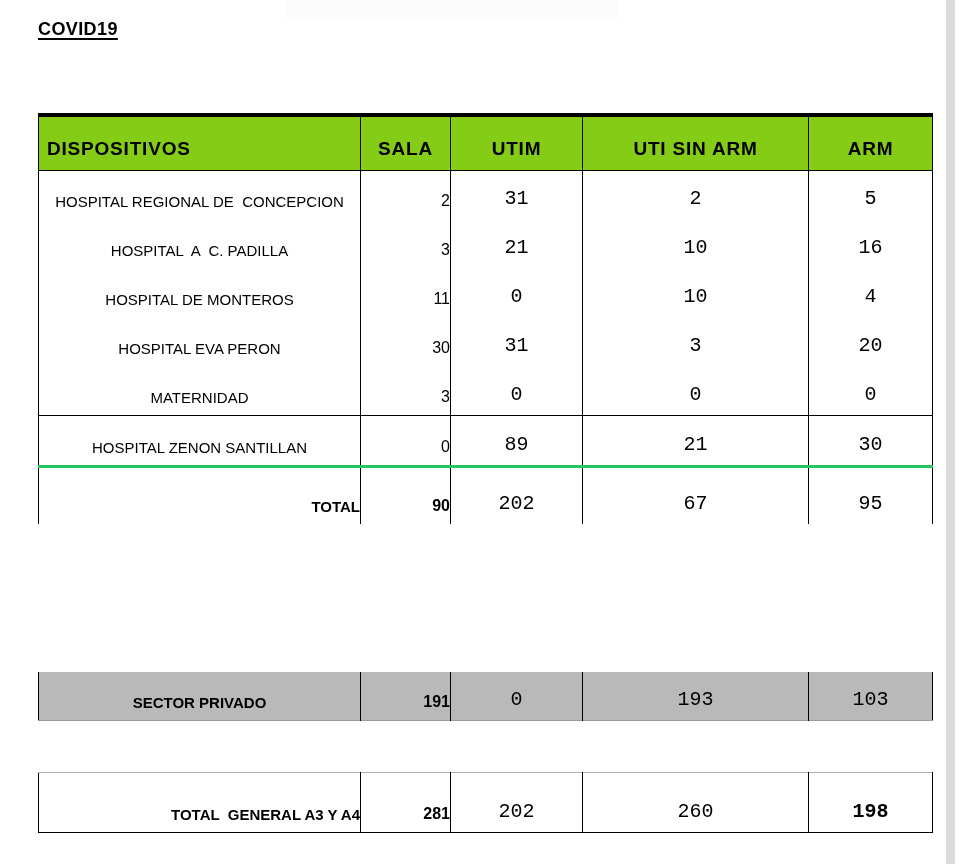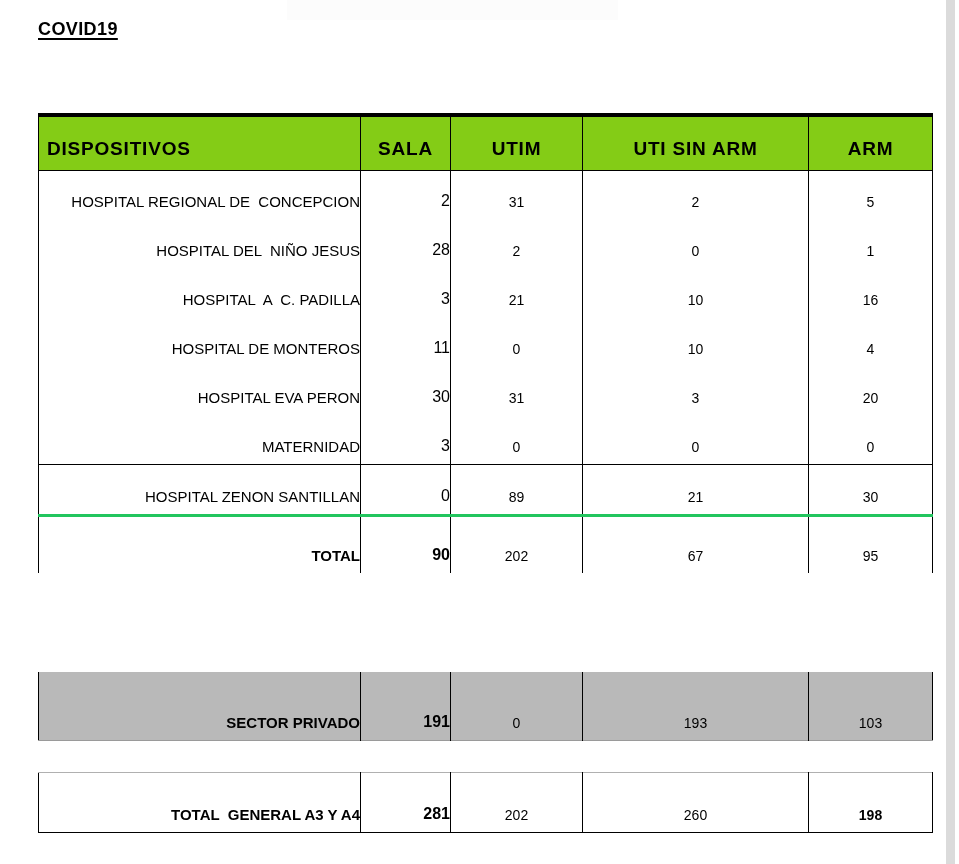--- a/index.html
+++ b/index.html
@@ -33,39 +33,39 @@
     font-weight: bold; font-size: 19px; letter-spacing: 0.8px;
     height: 55px; padding-bottom: 10px;
   }
   .t-main thead th.c-label { text-align:left; padding-left:8px; font-size:19px; }
   .t-main tbody tr.datarow { height: 49px; }
   .t-main tbody tr.r8 { height: 51px; }
   .t-main tbody tr.totalrow { height: 58px; }
   tr.sepline td { border-bottom: 1.5px solid #000; }
   tr.thickline td { border-bottom: 3px solid #22c55e; margin-top: 15px; }
 
-  td.c-label { text-align:right; padding-left:8px; font-size:15px; white-space:pre; }
+  td.c-label { text-align:center; padding-left:8px; font-size:15px; white-space:pre; }
   td.c-sala  { text-align:right; padding-right:5px; font-size:16px; }
-  td.c-utim, td.c-uti, td.c-arm { text-align:center; font-size:14px; }
+  td.c-utim, td.c-uti, td.c-arm { text-align:center; font-size:20px;font-family:Liberation Mono, monospace; }
   td.lbl-right { text-align:right; padding-right:6px; white-space:pre; }
   .bold { font-weight: bold; }
 
   
   tr.plain td { position: relative; }
   tr.plain td.c-label::before,
   tr.plain td.c-sala::before {
     content:""; position:absolute; bottom:-1px; height:1.5px; background:#000;
   }
   tr.plain td.c-label::before { left:-2px; width:8px; }
   tr.plain td.c-sala::before  { left:-5px; width:9px; }
 
   
   .t-priv-wrap { position:absolute; left:38px; top:672px; width:894px; }
   .t-priv { border-left: 1.2px solid #000; border-right: 1.2px solid #000; border-bottom: 1px solid #9a9a9a; background:#b9b9b9; }
-  .t-priv tr { height: 68px; }
+  .t-priv tr { height: 48px; }
   .t-priv td.c-label { font-size:15px; }
 
   
   .t-gen-wrap { position:absolute; left:38px; top:772px; width:894px; }
   .t-gen { border-top: 1px solid #b0b0b0; border-left: 1.2px solid #000; border-right: 1.2px solid #000; border-bottom: 1.5px solid #000; }
   .t-gen tr { height: 60px; }
   .t-gen td.lbl-right { font-size:15px; }
 </style>
 </head>
 <body>
@@ -97,27 +97,20 @@
           <th class="c-arm">ARM</th>
         </tr>
       </thead>
       <tbody>
         <tr class="datarow plain">
           <td class="c-label">HOSPITAL REGIONAL DE  CONCEPCION</td>
           <td class="c-sala">2</td>
           <td class="c-utim">31</td>
           <td class="c-uti">2</td>
           <td class="c-arm">5</td>
-        </tr>
-        <tr class="datarow plain">
-          <td class="c-label">HOSPITAL DEL  NIÑO JESUS</td>
-          <td class="c-sala">28</td>
-          <td class="c-utim">2</td>
-          <td class="c-uti">0</td>
-          <td class="c-arm">1</td>
         </tr>
         <tr class="datarow plain">
           <td class="c-label">HOSPITAL  A  C. PADILLA</td>
           <td class="c-sala">3</td>
           <td class="c-utim">21</td>
           <td class="c-uti">10</td>
           <td class="c-arm">16</td>
         </tr>
         <tr class="datarow plain">
           <td class="c-label">HOSPITAL DE MONTEROS</td>

